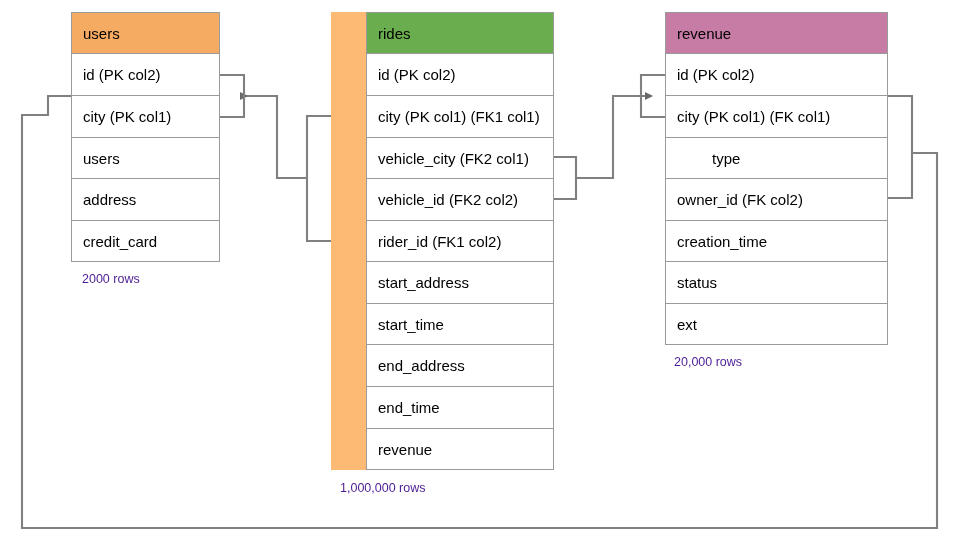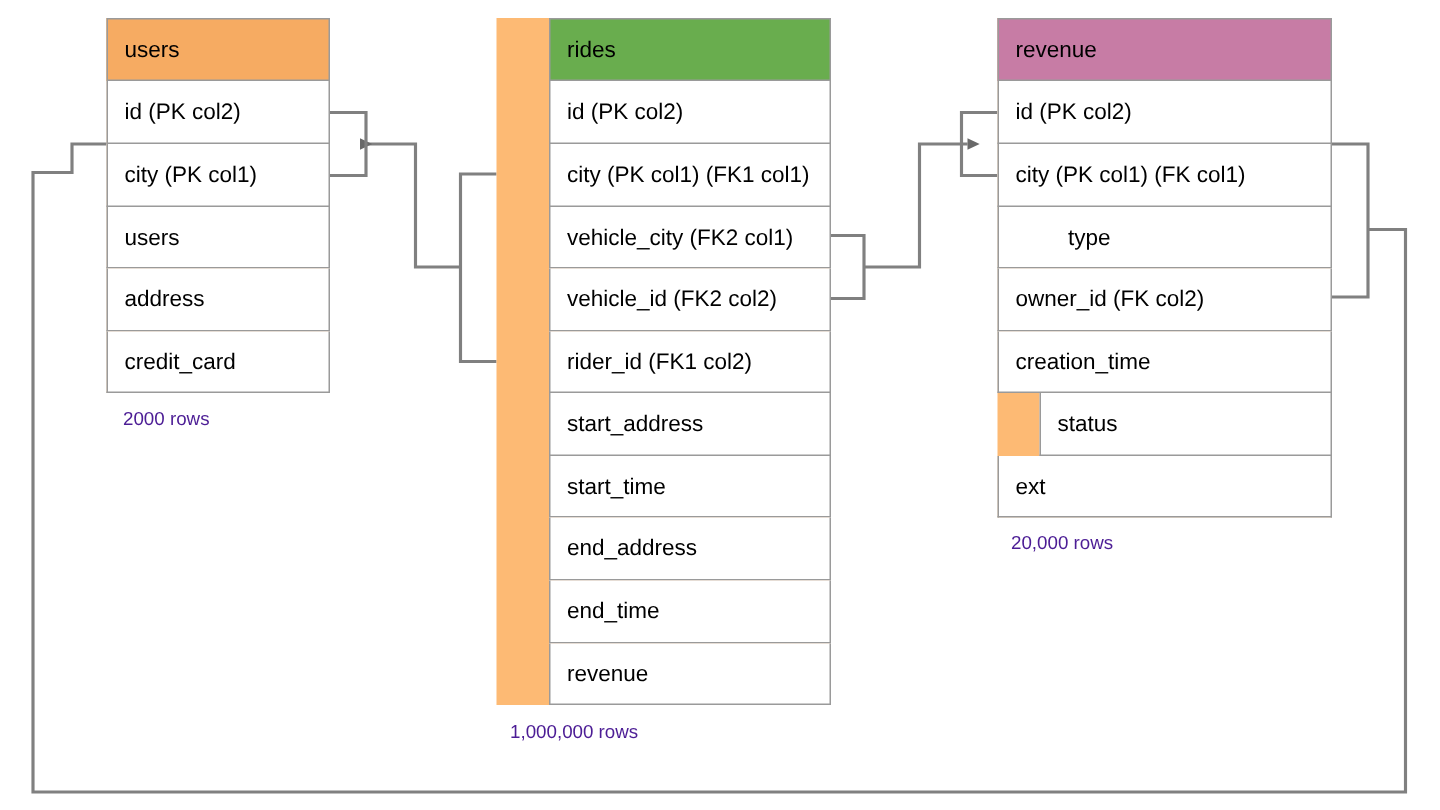--- a/index.html
+++ b/index.html
@@ -181,21 +181,21 @@
     </div>
     <div class="entity-field" style="height:41px;padding-left:46px;">
       <span>type</span>
     </div>
     <div class="entity-field" style="height:42px;">
       <span>owner_id (FK col2)</span>
     </div>
     <div class="entity-field" style="height:41px;">
       <span>creation_time</span>
     </div>
-    <div class="entity-field" style="height:42px;margin-left:28px;">
+    <div class="entity-field" style="height:42px;">
       <span>status</span>
     </div>
     <div class="entity-field" style="height:41px;">
       <span>ext</span>
     </div>
   </div>
   <div class="row-caption" style="left:674px; top:356px;">20,000 rows</div>
 
 </div>
 

